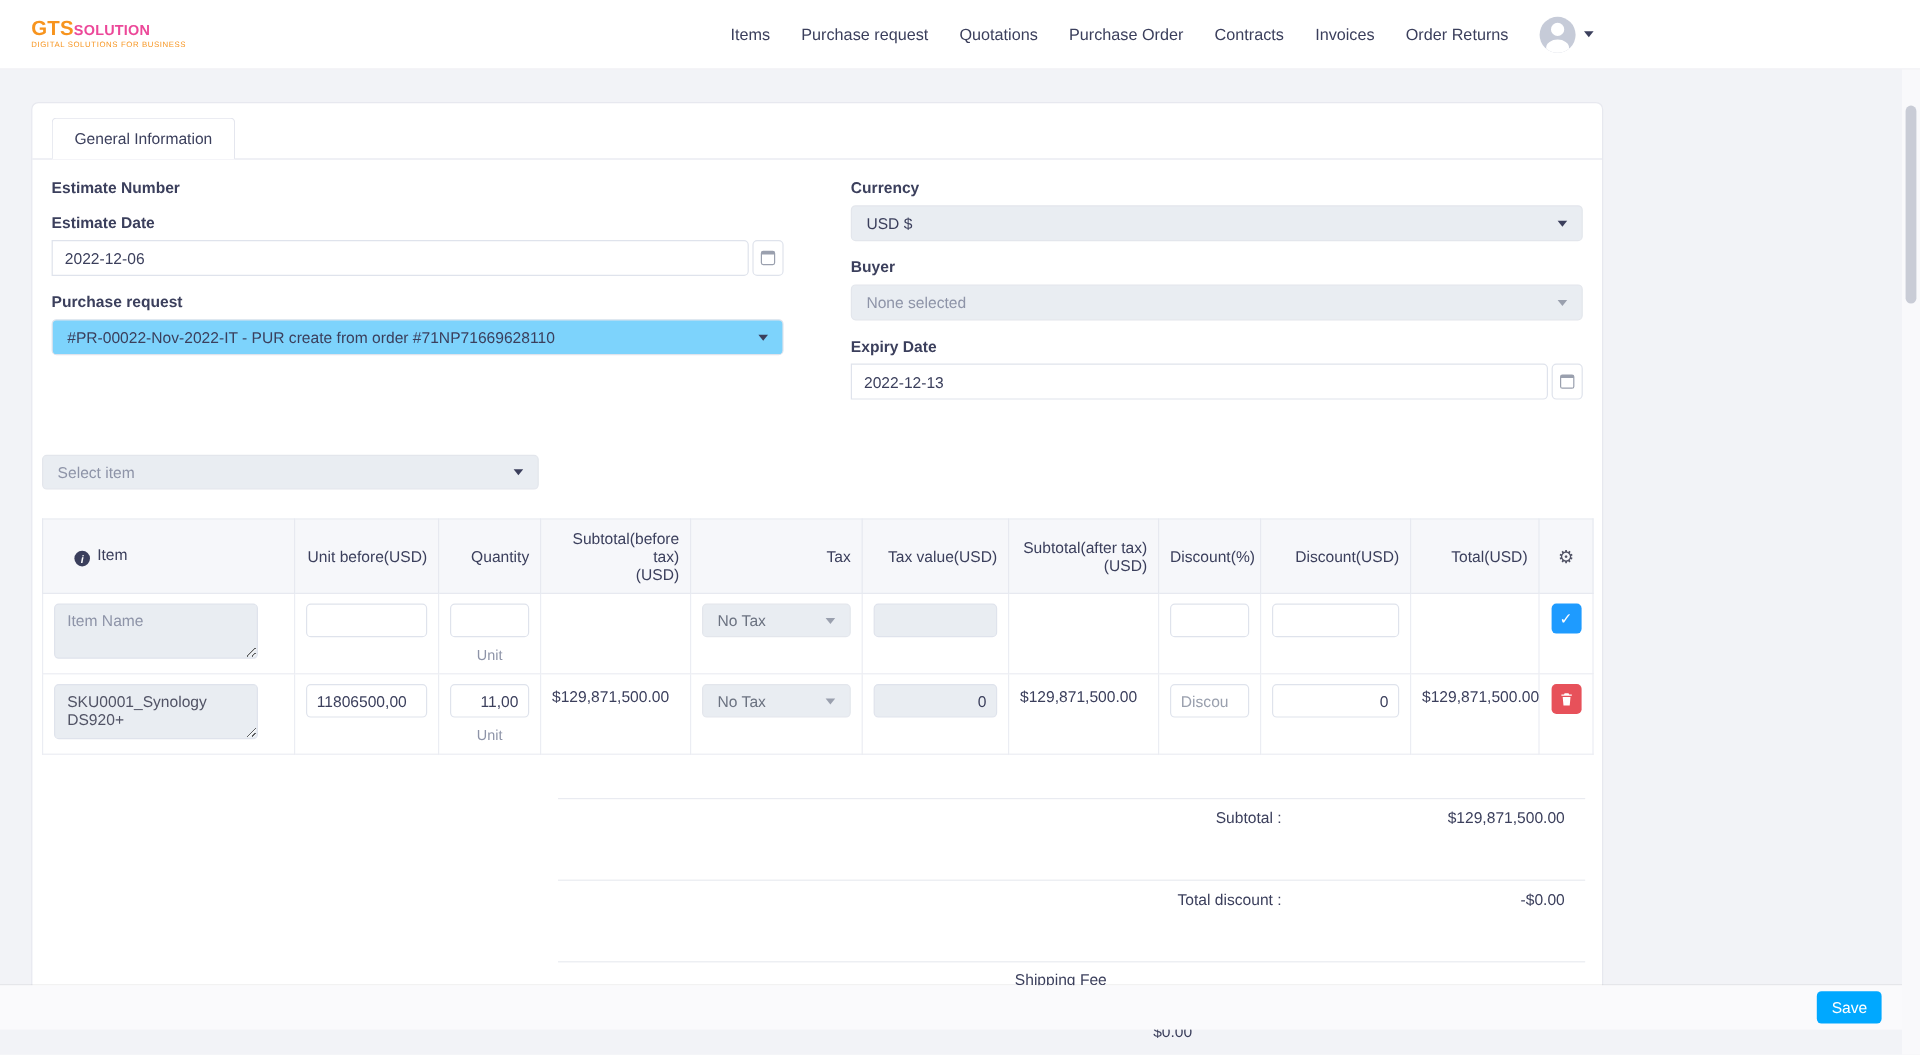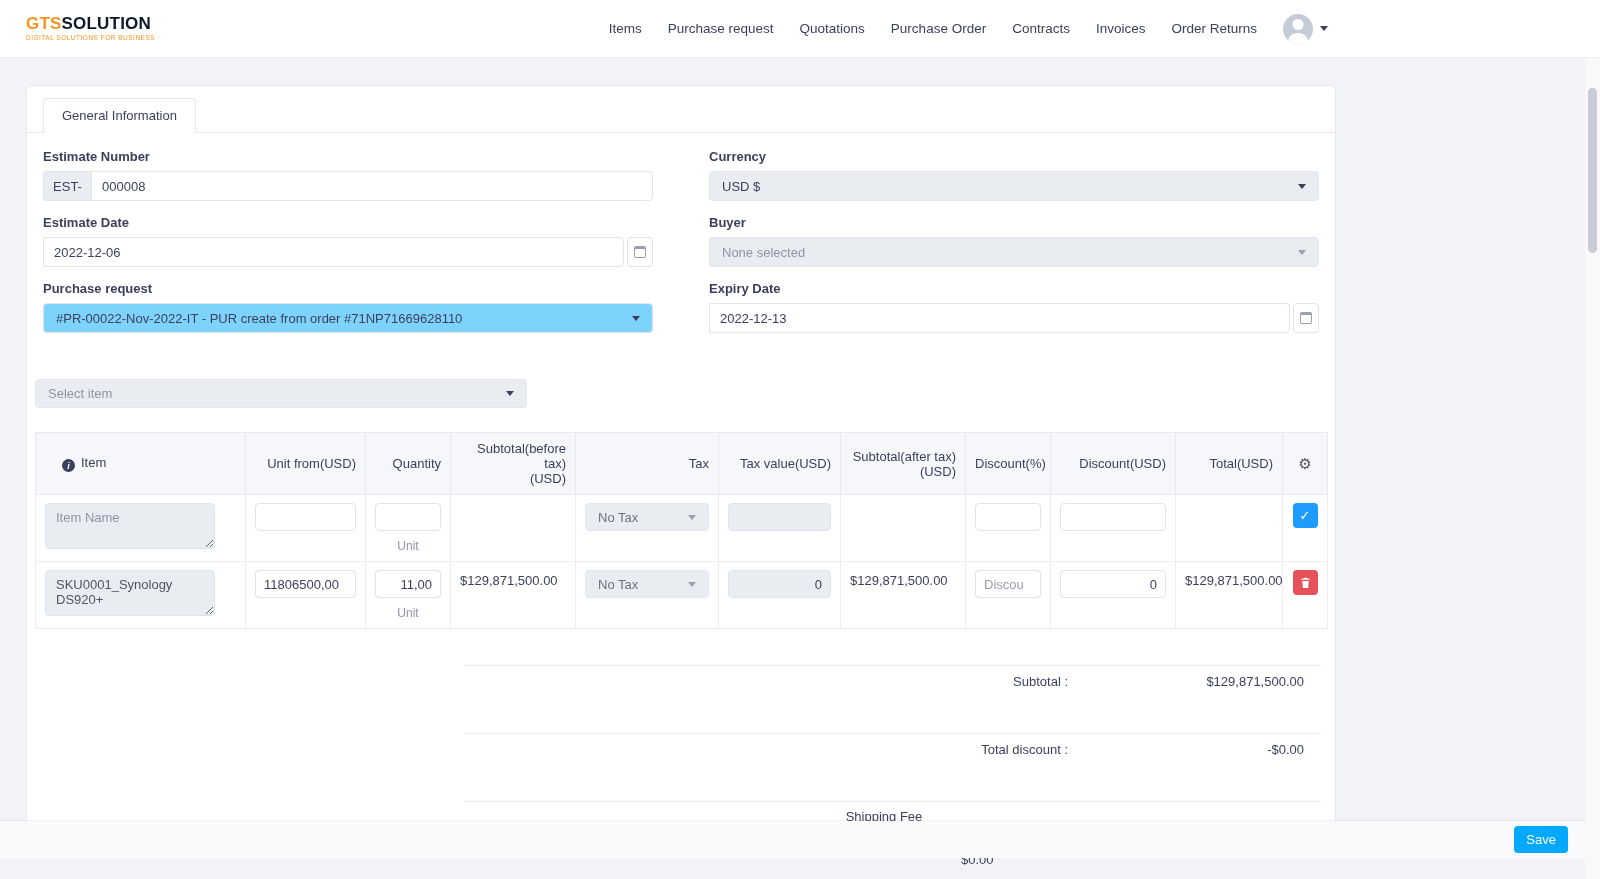--- a/index.html
+++ b/index.html
@@ -4,21 +4,21 @@
 <style>
   * { margin:0; padding:0; box-sizing:border-box; }
   html,body { width:1600px; height:879px; overflow:hidden; }
   body { font-family:"Liberation Sans", sans-serif; background:#f2f3f7; color:#3b3f5c; font-size:13px; }
   .page { position:relative; width:1600px; height:879px; overflow:hidden; }
 
   
   .topbar { height:58px; background:#fff; border-bottom:1px solid #ededf2; display:flex; align-items:center; justify-content:space-between; padding:0 272px 0 26px; }
   .logo { line-height:1; cursor:pointer; }
   .logo .l1 { font-size:17px; font-weight:bold; color:#f7941e; letter-spacing:.2px; }
-  .logo .l2 { font-size:17px; font-weight:bold; color:#0f172a; letter-spacing:.2px; }
+  .logo .l2 { font-size:12px; font-weight:bold; color:#ec4899; letter-spacing:.2px; }
   .logo .tagline { display:block; font-size:6.5px; color:#f7941e; letter-spacing:.5px; margin-top:3px; }
   .nav { display:flex; align-items:center; gap:26px; }
   .nav-item { font-size:13.5px; color:#3b3f5c; cursor:pointer; white-space:nowrap; }
   .user-menu { display:flex; align-items:center; gap:7px; cursor:pointer; }
   .avatar { width:30px; height:30px; border-radius:50%; background:#c6cbd8; position:relative; overflow:hidden; }
   .avatar::before { content:""; position:absolute; top:5px; left:50%; transform:translateX(-50%); width:11px; height:11px; border-radius:50%; background:#fff; }
   .avatar::after { content:""; position:absolute; top:19px; left:50%; transform:translateX(-50%); width:19px; height:13px; border-radius:50% 50% 0 0; background:#fff; }
   .caret { width:0; height:0; border-left:4px solid transparent; border-right:4px solid transparent; border-top:5px solid #3b3f5c; display:inline-block; }
   .caret.muted { border-top-color:#9aa0ae; }
 
@@ -39,21 +39,21 @@
   .input-group .btn-append { width:27px; height:30px; margin-left:3px; background:#fff; border:1px solid #dfe3ec; border-radius:4px; display:flex; align-items:center; justify-content:center; cursor:pointer; }
   .cal-icon { width:12px; height:12px; border:1px solid #9aa0ae; border-top:3px solid #9aa0ae; border-radius:2px; }
   .select { display:flex; align-items:center; height:30px; padding:0 12px; border-radius:4px; cursor:pointer; }
   .select .sel-text { flex:1; white-space:nowrap; overflow:hidden; text-overflow:ellipsis; }
   .select.gray { background:#e9edf2; border:1px solid #e3e6ec; }
   .select.white { background:#7dd3fc; border:1px solid #dfe3ec; }
   .sel-text.muted { color:#8e94a8; }
 
   
   .select-item-wrap { padding:28px 8px 0 8px; }
-  .select-item { width:492px; height:29px; }
+  .select-item { width:414px; height:29px; }
 
   
   .table-wrap { padding:24px 8px 0 8px; }
   table.items { width:100%; border-collapse:collapse; table-layout:fixed; }
   table.items th, table.items td { border:1px solid #ebedf3; font-weight:normal; font-size:13px; color:#3b3f5c; }
   table.items thead th { background:#f6f7fa; padding:8px 9px; text-align:right; vertical-align:middle; height:46px; border-color:#e7e9f0; }
   table.items thead th.th-item { text-align:left; padding-left:26px; }
   table.items thead th.th-gear { text-align:center; }
   table.items td { padding:8px 9px; vertical-align:top; }
   td.cell-item { padding-left:26px; }
@@ -123,24 +123,20 @@
 
     <div class="tab-nav">
       <span class="tab">General Information</span>
     </div>
 
     <div class="form-grid">
 
       <div>
         <div class="field">
           <label class="field-label">Estimate Number</label>
-          <div class="input-group">
-            <span class="addon">EST-</span>
-            <input class="control" type="text" value="000008" style="">
-          </div>
         </div>
         <div class="field">
           <label class="field-label">Estimate Date</label>
           <div class="input-group">
             <input class="control" type="text" value="2022-12-06" style="">
             <span class="btn-append">
               <span class="cal-icon"></span>
             </span>
           </div>
         </div>
@@ -198,21 +194,21 @@
             <col style="width:122px">
             <col style="width:125px">
             <col style="width:85px">
           <col style="width:125px">
             <col style="width:107px">
             <col style="width:45px">
         </colgroup>
         <thead>
           <tr>
             <th class="th-item"><span class="info-icon">i</span><span>Item</span></th>
-            <th>Unit from(USD)</th>
+            <th>Unit before(USD)</th>
             <th>Quantity</th>
             <th>
                 <div>Subtotal(before tax)</div>
                 <div>(USD)</div>
               </th>
             <th>Tax</th>
             <th>Tax value(USD)</th>
             <th>
                 <div>Subtotal(after tax)</div>
                 <div>(USD)</div>

